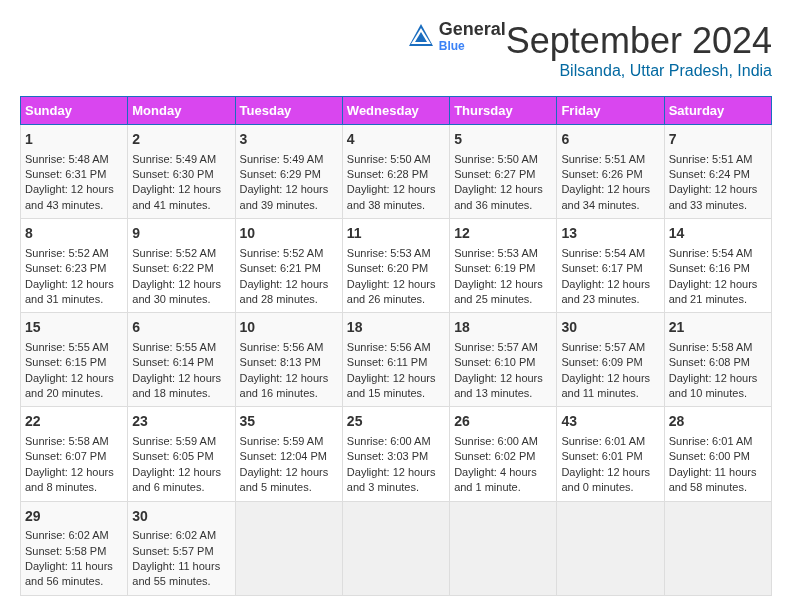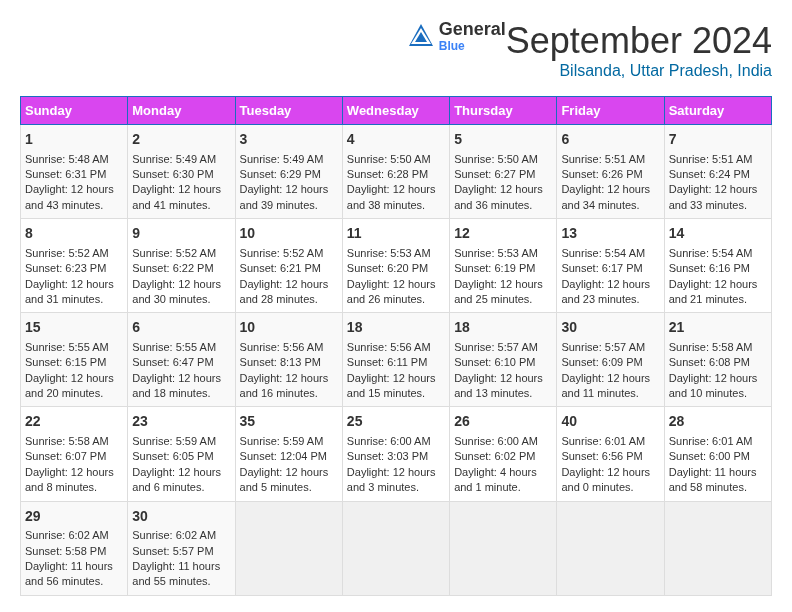--- a/index.html
+++ b/index.html
@@ -142,34 +142,34 @@
         <td><span class="day-num">8</span><span>Sunrise: 5:52 AM</span><br><span>Sunset: 6:23 PM</span><br><span>Daylight: 12 hours and 31 minutes.</span></td>
         <td><span class="day-num">9</span><span>Sunrise: 5:52 AM</span><br><span>Sunset: 6:22 PM</span><br><span>Daylight: 12 hours and 30 minutes.</span></td>
         <td><span class="day-num">10</span><span>Sunrise: 5:52 AM</span><br><span>Sunset: 6:21 PM</span><br><span>Daylight: 12 hours and 28 minutes.</span></td>
         <td><span class="day-num">11</span><span>Sunrise: 5:53 AM</span><br><span>Sunset: 6:20 PM</span><br><span>Daylight: 12 hours and 26 minutes.</span></td>
         <td><span class="day-num">12</span><span>Sunrise: 5:53 AM</span><br><span>Sunset: 6:19 PM</span><br><span>Daylight: 12 hours and 25 minutes.</span></td>
         <td><span class="day-num">13</span><span>Sunrise: 5:54 AM</span><br><span>Sunset: 6:17 PM</span><br><span>Daylight: 12 hours and 23 minutes.</span></td>
         <td><span class="day-num">14</span><span>Sunrise: 5:54 AM</span><br><span>Sunset: 6:16 PM</span><br><span>Daylight: 12 hours and 21 minutes.</span></td>
       </tr>
       <tr>
         <td><span class="day-num">15</span><span>Sunrise: 5:55 AM</span><br><span>Sunset: 6:15 PM</span><br><span>Daylight: 12 hours and 20 minutes.</span></td>
-        <td><span class="day-num">6</span><span>Sunrise: 5:55 AM</span><br><span>Sunset: 6:47 PM</span><br><span>Daylight: 12 hours and 18 minutes.</span></td>
+        <td><span class="day-num">6</span><span>Sunrise: 5:55 AM</span><br><span>Sunset: 6:14 PM</span><br><span>Daylight: 12 hours and 18 minutes.</span></td>
         <td><span class="day-num">10</span><span>Sunrise: 5:56 AM</span><br><span>Sunset: 8:13 PM</span><br><span>Daylight: 12 hours and 16 minutes.</span></td>
         <td><span class="day-num">18</span><span>Sunrise: 5:56 AM</span><br><span>Sunset: 6:11 PM</span><br><span>Daylight: 12 hours and 15 minutes.</span></td>
         <td><span class="day-num">18</span><span>Sunrise: 5:57 AM</span><br><span>Sunset: 6:10 PM</span><br><span>Daylight: 12 hours and 13 minutes.</span></td>
         <td><span class="day-num">30</span><span>Sunrise: 5:57 AM</span><br><span>Sunset: 6:09 PM</span><br><span>Daylight: 12 hours and 11 minutes.</span></td>
         <td><span class="day-num">21</span><span>Sunrise: 5:58 AM</span><br><span>Sunset: 6:08 PM</span><br><span>Daylight: 12 hours and 10 minutes.</span></td>
       </tr>
       <tr>
         <td><span class="day-num">22</span><span>Sunrise: 5:58 AM</span><br><span>Sunset: 6:07 PM</span><br><span>Daylight: 12 hours and 8 minutes.</span></td>
         <td><span class="day-num">23</span><span>Sunrise: 5:59 AM</span><br><span>Sunset: 6:05 PM</span><br><span>Daylight: 12 hours and 6 minutes.</span></td>
         <td><span class="day-num">35</span><span>Sunrise: 5:59 AM</span><br><span>Sunset: 12:04 PM</span><br><span>Daylight: 12 hours and 5 minutes.</span></td>
         <td><span class="day-num">25</span><span>Sunrise: 6:00 AM</span><br><span>Sunset: 3:03 PM</span><br><span>Daylight: 12 hours and 3 minutes.</span></td>
         <td><span class="day-num">26</span><span>Sunrise: 6:00 AM</span><br><span>Sunset: 6:02 PM</span><br><span>Daylight: 4 hours and 1 minute.</span></td>
-        <td><span class="day-num">40</span><span>Sunrise: 6:01 AM</span><br><span>Sunset: 6:56 PM</span><br><span>Daylight: 12 hours and 0 minutes.</span></td>
+        <td><span class="day-num">43</span><span>Sunrise: 6:01 AM</span><br><span>Sunset: 6:01 PM</span><br><span>Daylight: 12 hours and 0 minutes.</span></td>
         <td><span class="day-num">28</span><span>Sunrise: 6:01 AM</span><br><span>Sunset: 6:00 PM</span><br><span>Daylight: 11 hours and 58 minutes.</span></td>
       </tr>
       <tr>
         <td><span class="day-num">29</span><span>Sunrise: 6:02 AM</span><br><span>Sunset: 5:58 PM</span><br><span>Daylight: 11 hours and 56 minutes.</span></td>
         <td><span class="day-num">30</span><span>Sunrise: 6:02 AM</span><br><span>Sunset: 5:57 PM</span><br><span>Daylight: 11 hours and 55 minutes.</span></td>
         <td class="cell-empty"></td>
         <td class="cell-empty"></td>
         <td class="cell-empty"></td>
         <td class="cell-empty"></td>
         <td class="cell-empty"></td>

